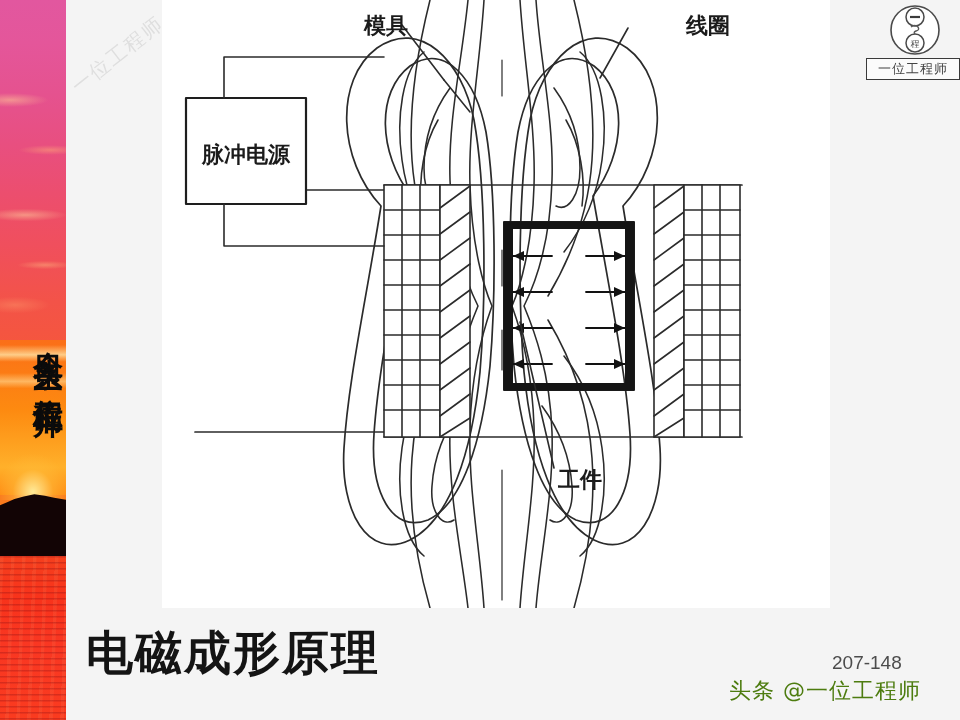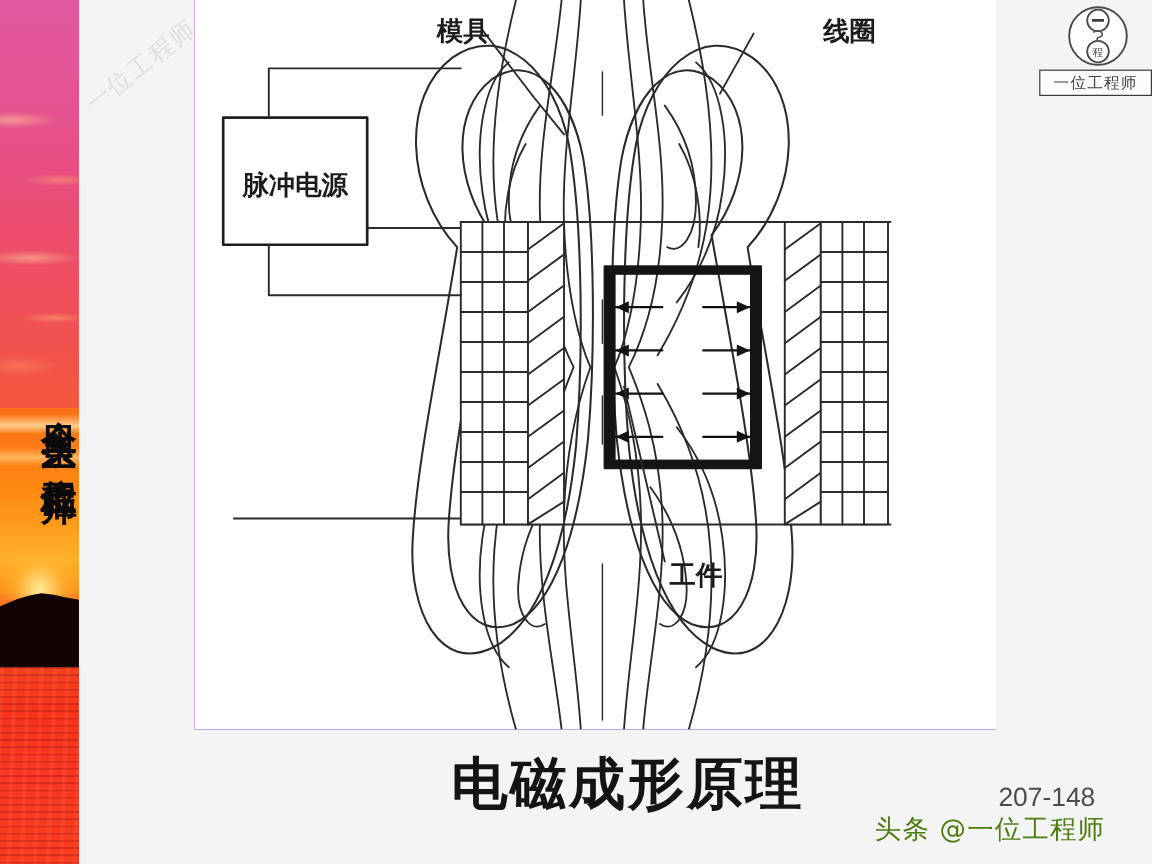--- a/index.html
+++ b/index.html
@@ -87,39 +87,38 @@
     position:absolute;left:866px;top:58px;width:92px;height:20px;
     border:1.5px solid #3a3a3a;
     display:flex;align-items:center;justify-content:center;
     font-family:"DejaVu Serif","Liberation Serif",serif;
     font-size:13px;color:#444;letter-spacing:1px;background:#fbfbfb;
   }
 
   
   .diagram{
     position:absolute;left:162px;top:0px;width:668px;height:608px;
-    background:#8b5cf6;overflow:hidden;
+    background:#bef264;overflow:hidden;
   }
   .diagram svg{display:block;}
 
   
   .slide-title{
     position:absolute;left:0;top:622px;width:960px;
-    text-align:center;
     font-family:"DejaVu Serif","Liberation Serif",serif;
     font-size:47px;font-weight:700;color:#141414;
     letter-spacing:2px;
     padding-left:86px;box-sizing:border-box;
   }
 
   
   .wm-number{
     position:absolute;left:832px;top:652px;
     font-family:"Liberation Sans",sans-serif;
-    font-size:22px;color:#4c4c4c;letter-spacing:0px;
+    font-size:19px;color:#4c4c4c;letter-spacing:0px;
   }
   .wm-handle{
     position:absolute;left:729px;top:676px;
     font-family:"DejaVu Sans","Liberation Sans",sans-serif;
     font-size:22px;color:#4d7c0f;letter-spacing:1px;white-space:nowrap;
   }
   .wm-ghost{
     position:absolute;
     font-family:"DejaVu Serif","Liberation Serif",serif;
     color:rgba(120,120,120,.17);

